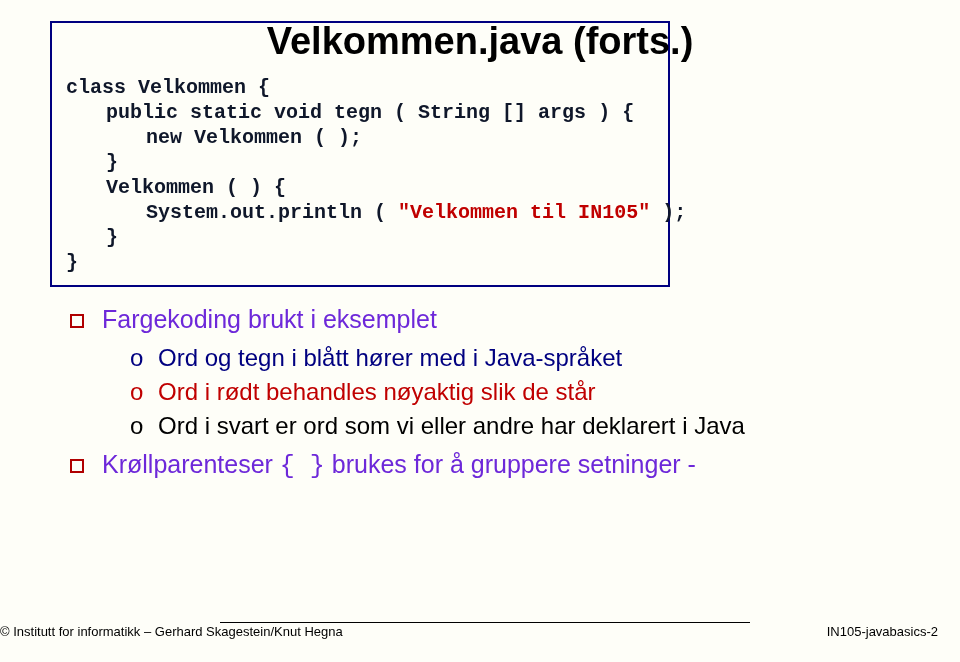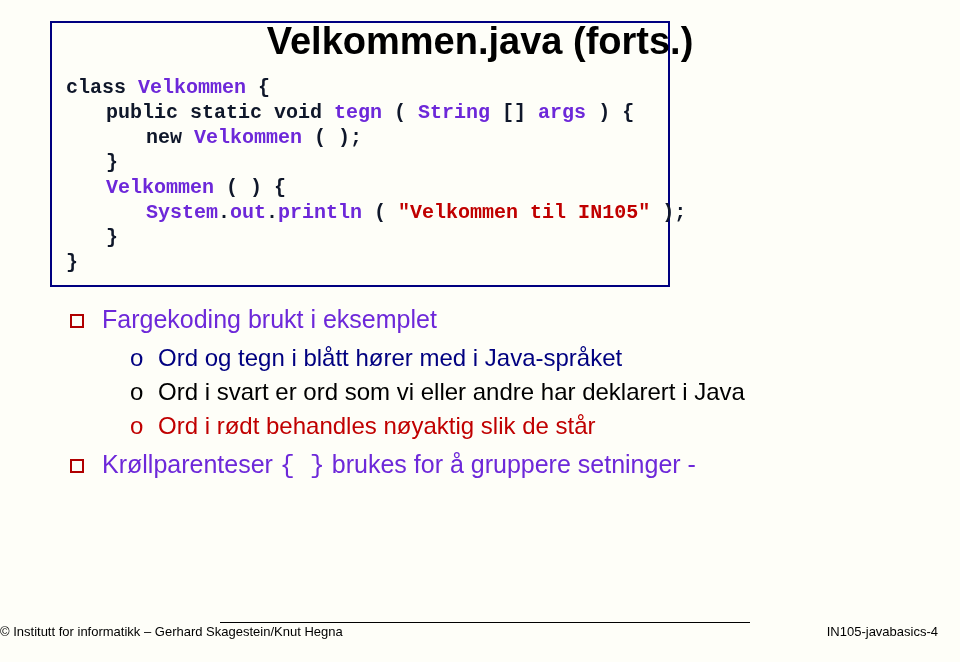--- a/index.html
+++ b/index.html
@@ -32,21 +32,21 @@
     font-family: "Courier New", Courier, monospace;
     font-size: 20px;
     line-height: 1.25;
     font-weight: bold;
     position: relative;
     z-index: 1;
   }
   .codebox .pad-title { height: 42px; }
   .codebox .line { white-space: pre; }
   .kw   { color: #0f172a; }
-  .id   { color: #6d28d9; }
+  .id   { color: #0f172a; }
   .str  { color: #c00000; }
   .ind1 { padding-left: 40px; }
   .ind2 { padding-left: 80px; }
 
   .bullets { margin-top: 6px; }
   .l1 {
     display: flex;
     align-items: flex-start;
     margin: 10px 0;
   }
@@ -120,32 +120,32 @@
     <div class="line"><span class="kw">}</span></div>
   </div>
 
   <div class="bullets">
 
     <div class="l1">
       <span class="box"></span>
       <span class="txt">Fargekoding brukt i eksemplet</span>
     </div>
     <div class="l2"><span class="o">o</span><span>Ord og tegn i blått hører med i Java-språket</span></div>
+    <div class="l2 red"><span class="o">o</span><span>Ord i rødt behandles nøyaktig slik de står</span></div>
     <div class="l2 black"><span class="o">o</span><span>Ord i svart er ord som vi eller andre har deklarert i Java</span></div>
-    <div class="l2 red"><span class="o">o</span><span>Ord i rødt behandles nøyaktig slik de står</span></div>
 
 
     <div class="l1">
       <span class="box"></span>
       <span class="txt">
         <span>Krøllparenteser </span><span class="mono">{   }</span><span> brukes for å gruppere setninger -</span>
       </span>
     </div>
 
   </div>
 
   <div class="footer">
     <div class="rule"></div>
     <div class="credit">© Institutt for informatikk – Gerhard Skagestein/Knut Hegna</div>
-    <div class="pagecode">IN105-javabasics-4</div>
+    <div class="pagecode">IN105-javabasics-2</div>
   </div>
 
 </div>
 
 </body></html>

